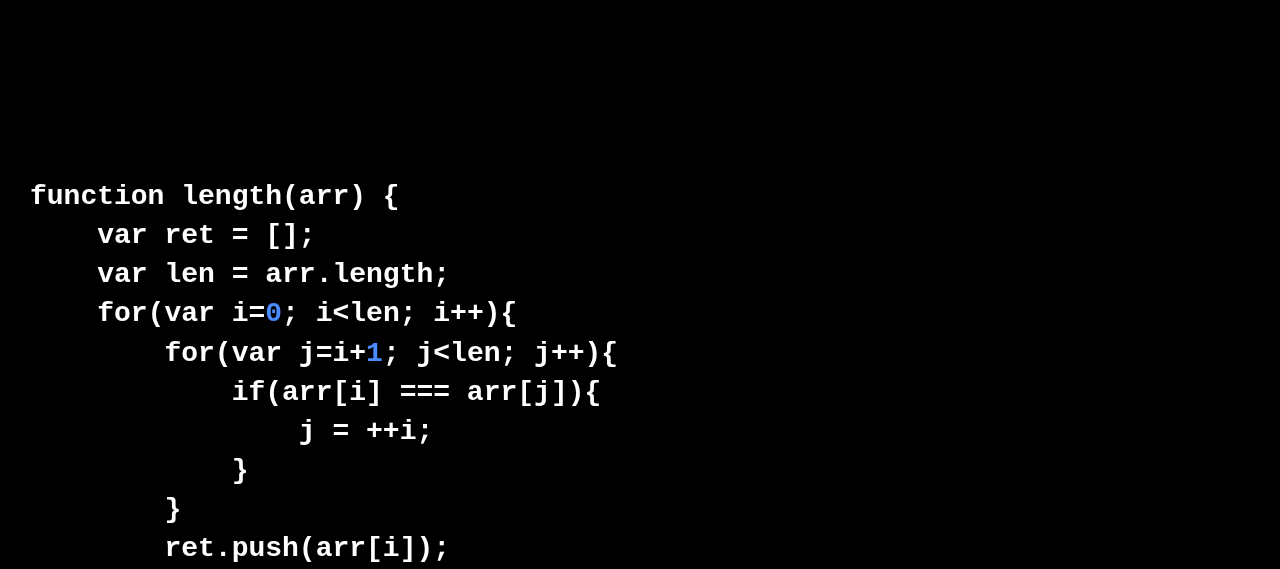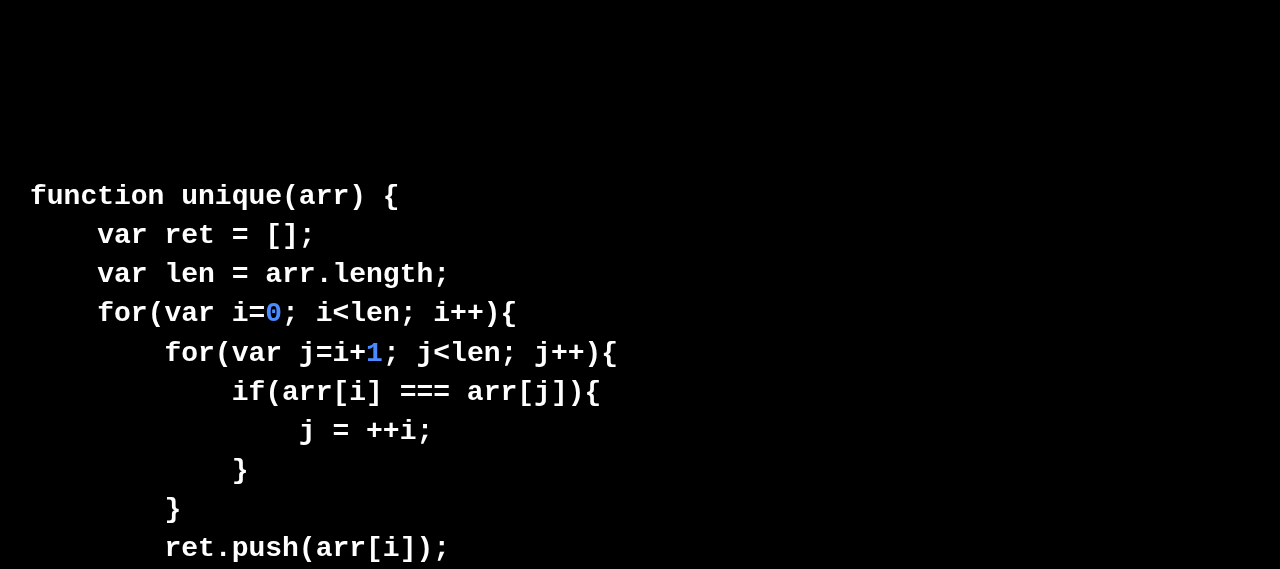--- a/index.html
+++ b/index.html
@@ -24,21 +24,21 @@
     }
     .highlight {
       color: #4a8cff;
     }
   </style>
 </head>
 <body>
 
 
 
-<div class="code-container"><span>function unique(arr) {</span>
+<div class="code-container"><span>function length(arr) {</span>
 <span>    var ret = [];</span>
 <span>    var len = arr.length;</span>
 <span>    for(var i=</span><span class="highlight">0</span><span>; i&lt;len; i++){</span>
 <span>        for(var j=i+</span><span class="highlight">1</span><span>; j&lt;len; j++){</span>
 <span>            if(arr[i] === arr[j]){</span>
 <span>                j = ++i;</span>
 <span>            }</span>
 <span>        }</span>
 <span>        ret.push(arr[i]);</span>
 

